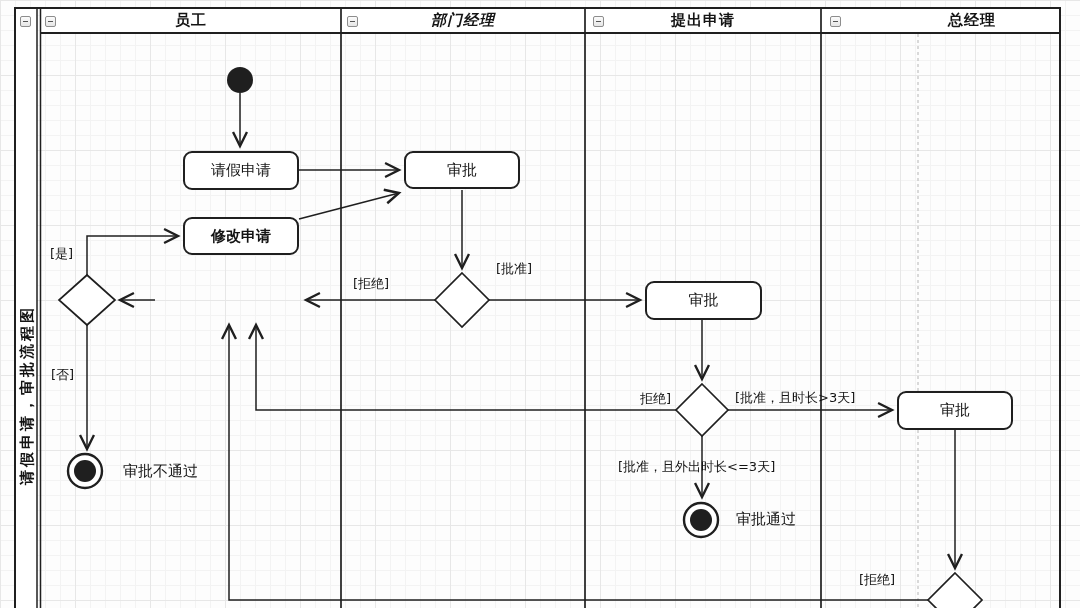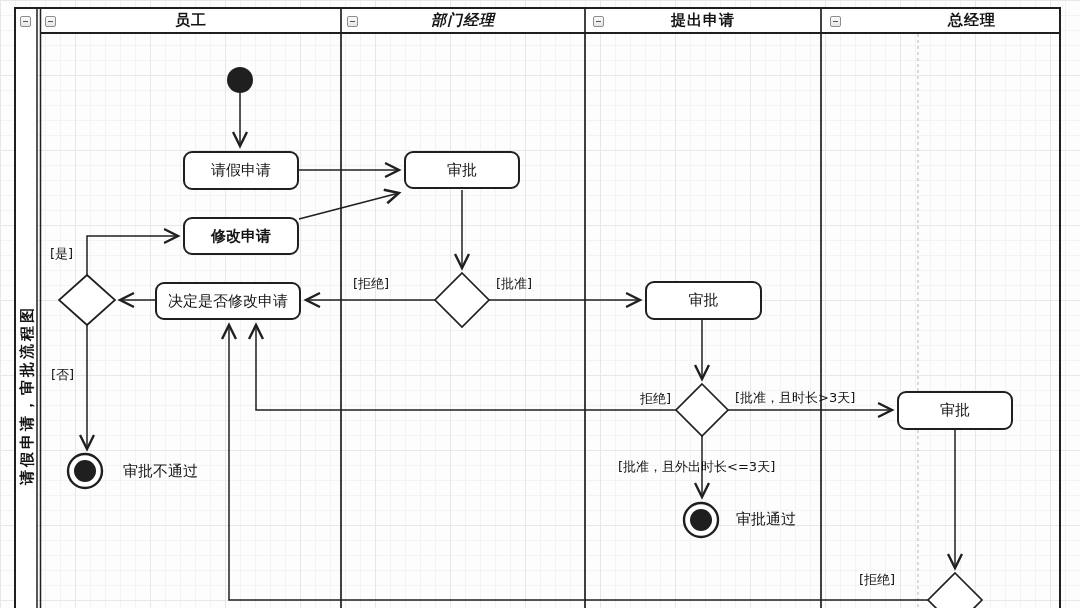--- a/index.html
+++ b/index.html
@@ -109,29 +109,28 @@
 
   <div class="lane-label" style="left:41px;width:300px;">员工</div>
   <div class="lane-label" style="left:341px;width:244px;font-style:italic;">部门经理</div>
   <div class="lane-label" style="left:585px;width:236px;">提出申请</div>
   <div class="lane-label" style="left:821px;width:230px;padding-left:36px;">总经理</div>
 
   <div class="pool-title">请假申请，审批流程图</div>
 
   <div class="activity-box" style="left:183px;top:151px;width:116px;height:39px;">请假申请</div>
   <div class="activity-box" style="left:183px;top:217px;width:116px;height:38px;font-weight:bold;">修改申请</div>
-  <div class="activity-box" style="left:155px;top:282px;width:146px;height:38px;">决定是否修改申请</div>
   <div class="activity-box" style="left:404px;top:151px;width:116px;height:38px;">审批</div>
   <div class="activity-box" style="left:645px;top:281px;width:117px;height:39px;">审批</div>
   <div class="activity-box" style="left:897px;top:391px;width:116px;height:39px;">审批</div>
 
   <div class="edge-label" style="left:50px;top:245px;">[是]</div>
   <div class="edge-label" style="left:51px;top:366px;">[否]</div>
   <div class="edge-label" style="left:353px;top:275px;">[拒绝]</div>
-  <div class="edge-label" style="left:496px;top:275px;">[批准]</div>
+  <div class="edge-label" style="left:496px;top:260px;">[批准]</div>
   <div class="edge-label" style="left:640px;top:390px;text-align:right;">拒绝]</div>
   <div class="edge-label" style="left:735px;top:389px;">[批准，且时长&gt;3天]</div>
   <div class="edge-label" style="left:618px;top:458px;">[批准，且外出时长&lt;=3天]</div>
   <div class="edge-label" style="left:859px;top:571px;">[拒绝]</div>
 
   <div class="node-caption" style="left:123px;top:462px;">审批不通过</div>
   <div class="node-caption" style="left:736px;top:510px;">审批通过</div>
 
 </div>
 

